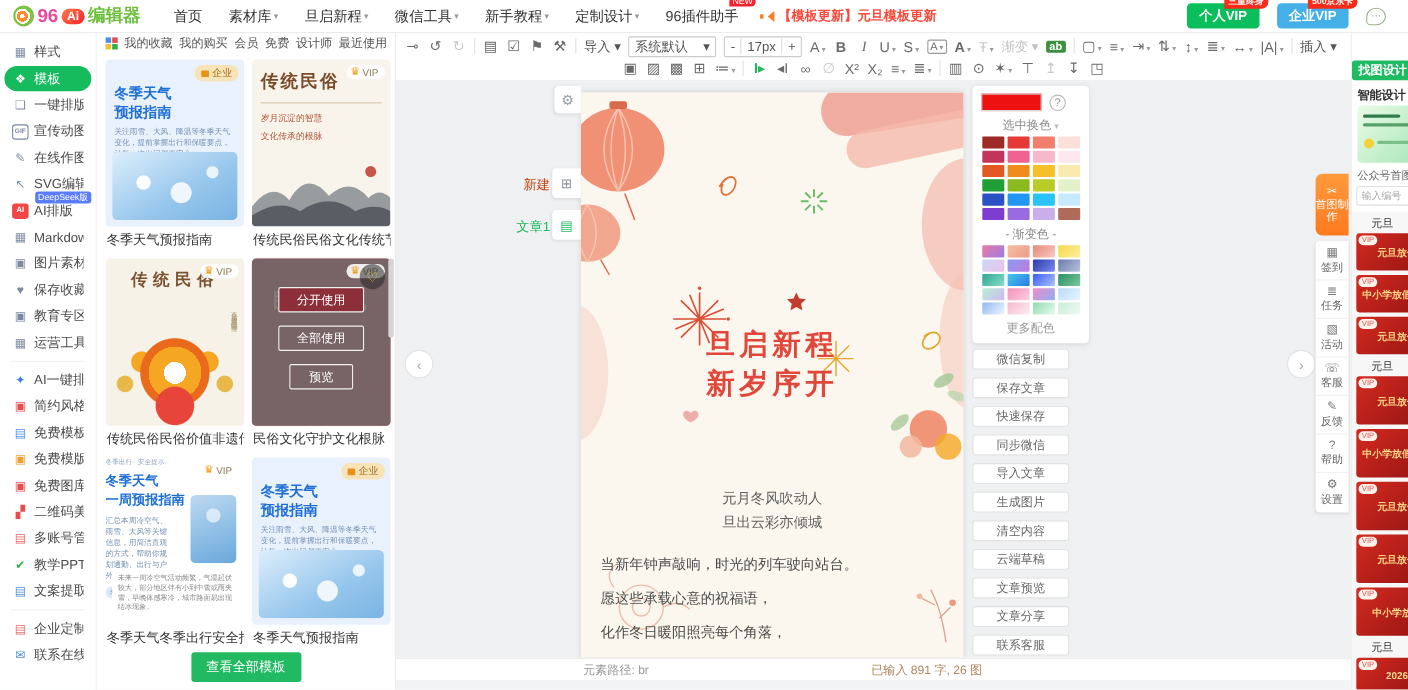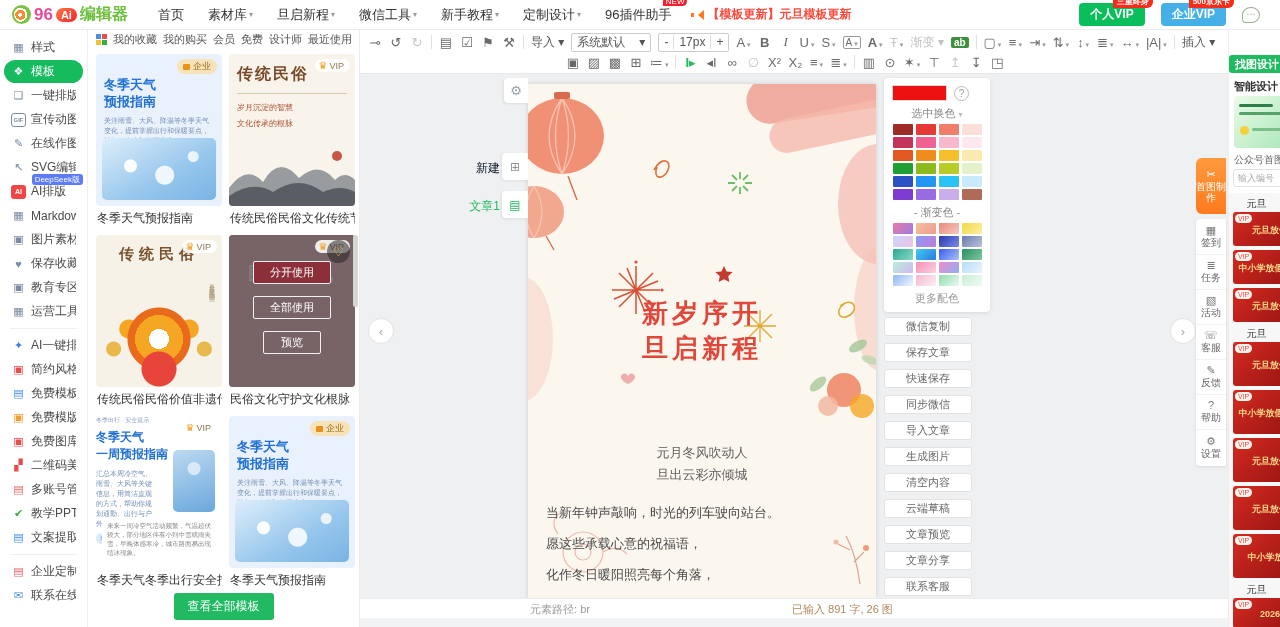--- a/index.html
+++ b/index.html
@@ -129,21 +129,21 @@
 
   .canvas { flex:1; background:#eef0f1; position:relative; overflow:hidden; }
   .paper { position:absolute; left:168px; top:10px; width:348px; bottom:0; background:#fbf7ee; box-shadow:0 0 5px rgba(0,0,0,.14); overflow:hidden;}
   .paper svg.art { position:absolute; inset:0; }
   .doc-title { position:absolute; top:212px; width:100%; text-align:center; color:#e0473a; font-size:26px; font-weight:bold; letter-spacing:4px; line-height:35px; z-index:2;}
   .doc-sub { position:absolute; top:358px; width:100%; text-align:center; color:#5f5f5f; font-size:13px; line-height:22px; z-index:2;}
   .doc-paras { position:absolute; top:420px; left:18px; right:18px; font-size:13px; color:#4a4a4a; z-index:2;}
   .doc-paras p { margin-bottom:13px; }
 
   .gear-btn { position:absolute; left:144px; top:4px; width:24px; height:25px; background:#fff; border-radius:4px 0 0 4px; box-shadow:-1px 1px 3px rgba(0,0,0,.08); display:flex; align-items:center; justify-content:center; color:#98a0a8; font-size:13px; cursor:pointer;}
-  .side-label { position:absolute; left:92px; width:48px; text-align:right; font-size:12px; color:#0f172a;}
+  .side-label { position:absolute; left:92px; width:48px; text-align:right; font-size:12px; color:#c2410c;}
   .side-label.green { color:#21ba62; }
   .side-btn { position:absolute; left:142px; width:26px; height:27px; background:#fff; border-radius:4px 0 0 4px; box-shadow:-1px 1px 3px rgba(0,0,0,.08); display:flex; align-items:center; justify-content:center; font-size:12px; color:#8a9098; cursor:pointer;}
   .side-btn.green { color:#21ba62; }
   .nav-arrow { position:absolute; top:244px; width:26px; height:26px; border-radius:50%; background:#fff; border:1px solid #e3e3e3; color:#aaa; display:flex; align-items:center; justify-content:center; font-size:13px; cursor:pointer;}
 
   .color-panel { position:absolute; left:524px; top:4px; width:106px; background:#fff; border-radius:4px; box-shadow:0 1px 4px rgba(0,0,0,.1); padding:7px 8px 6px;}
   .cur-row { display:flex; align-items:center; gap:7px; }
   .cur-swatch { width:55px; height:16px; border:1px solid #d8d8d8; }
   .help-icon { width:15px; height:15px; border:1px solid #bbb; border-radius:50%; color:#999; font-size:10px; text-align:center; line-height:14px;}
   .cp-label { text-align:center; color:#888; font-size:11px; margin:5px 0 3px; white-space:nowrap;}
@@ -574,22 +574,22 @@
               <path d="M75 468 q14 -8 24 2 M30 450 q-10 -14 4 -22"></path>
             </g>
 
             <g stroke="#d89a8a" stroke-width="1.2" fill="none" opacity="0.9">
               <path d="M332 500 q-4 -30 -14 -48 M326 478 l10 -10 M322 466 l-12 -6"></path>
             </g>
             <circle cx="338" cy="464" r="3" fill="#ef9a7e"></circle>
               <circle cx="308" cy="458" r="2.5" fill="#f2b8a0"></circle>
           </svg>
           <div class="doc-title" id="doc-title">
+              <div>旦启新程</div>
               <div>新岁序开</div>
-              <div>旦启新程</div>
             </div>
           <div class="doc-sub" id="doc-sub">
               <div>元月冬风吹动人</div>
               <div>旦出云彩亦倾城</div>
             </div>
           <div class="doc-paras" id="doc-paras">
               <p>当新年钟声敲响，时光的列车驶向站台。</p>
               <p>愿这些承载心意的祝福语，</p>
               <p>化作冬日暖阳照亮每个角落，</p>
               <p>让温情与希望在新年的第一天生根发芽。</p>

